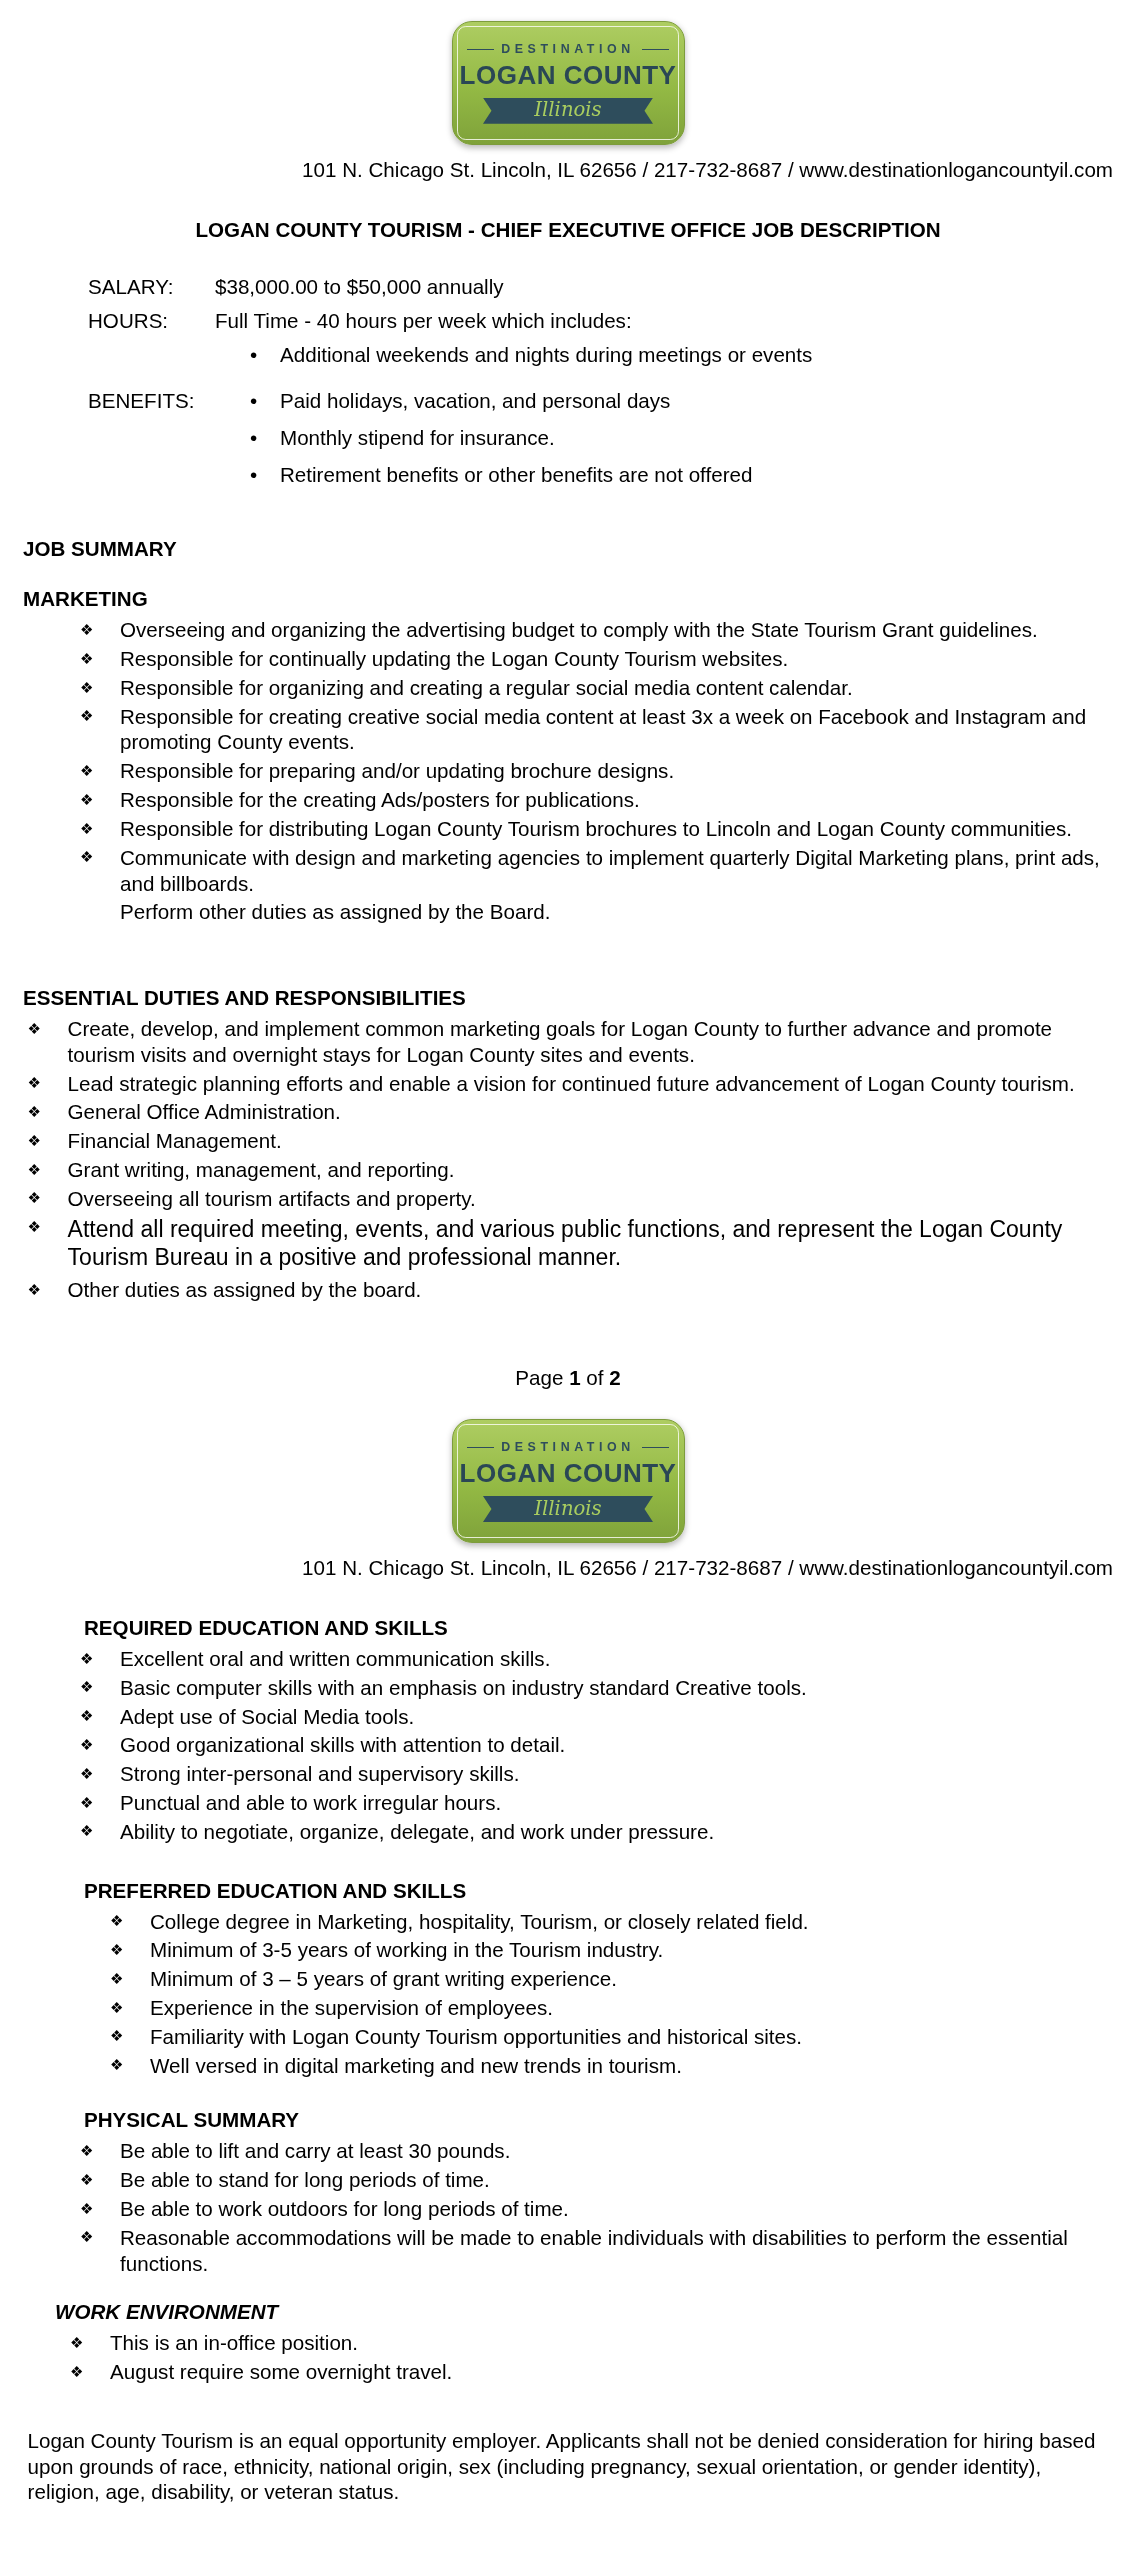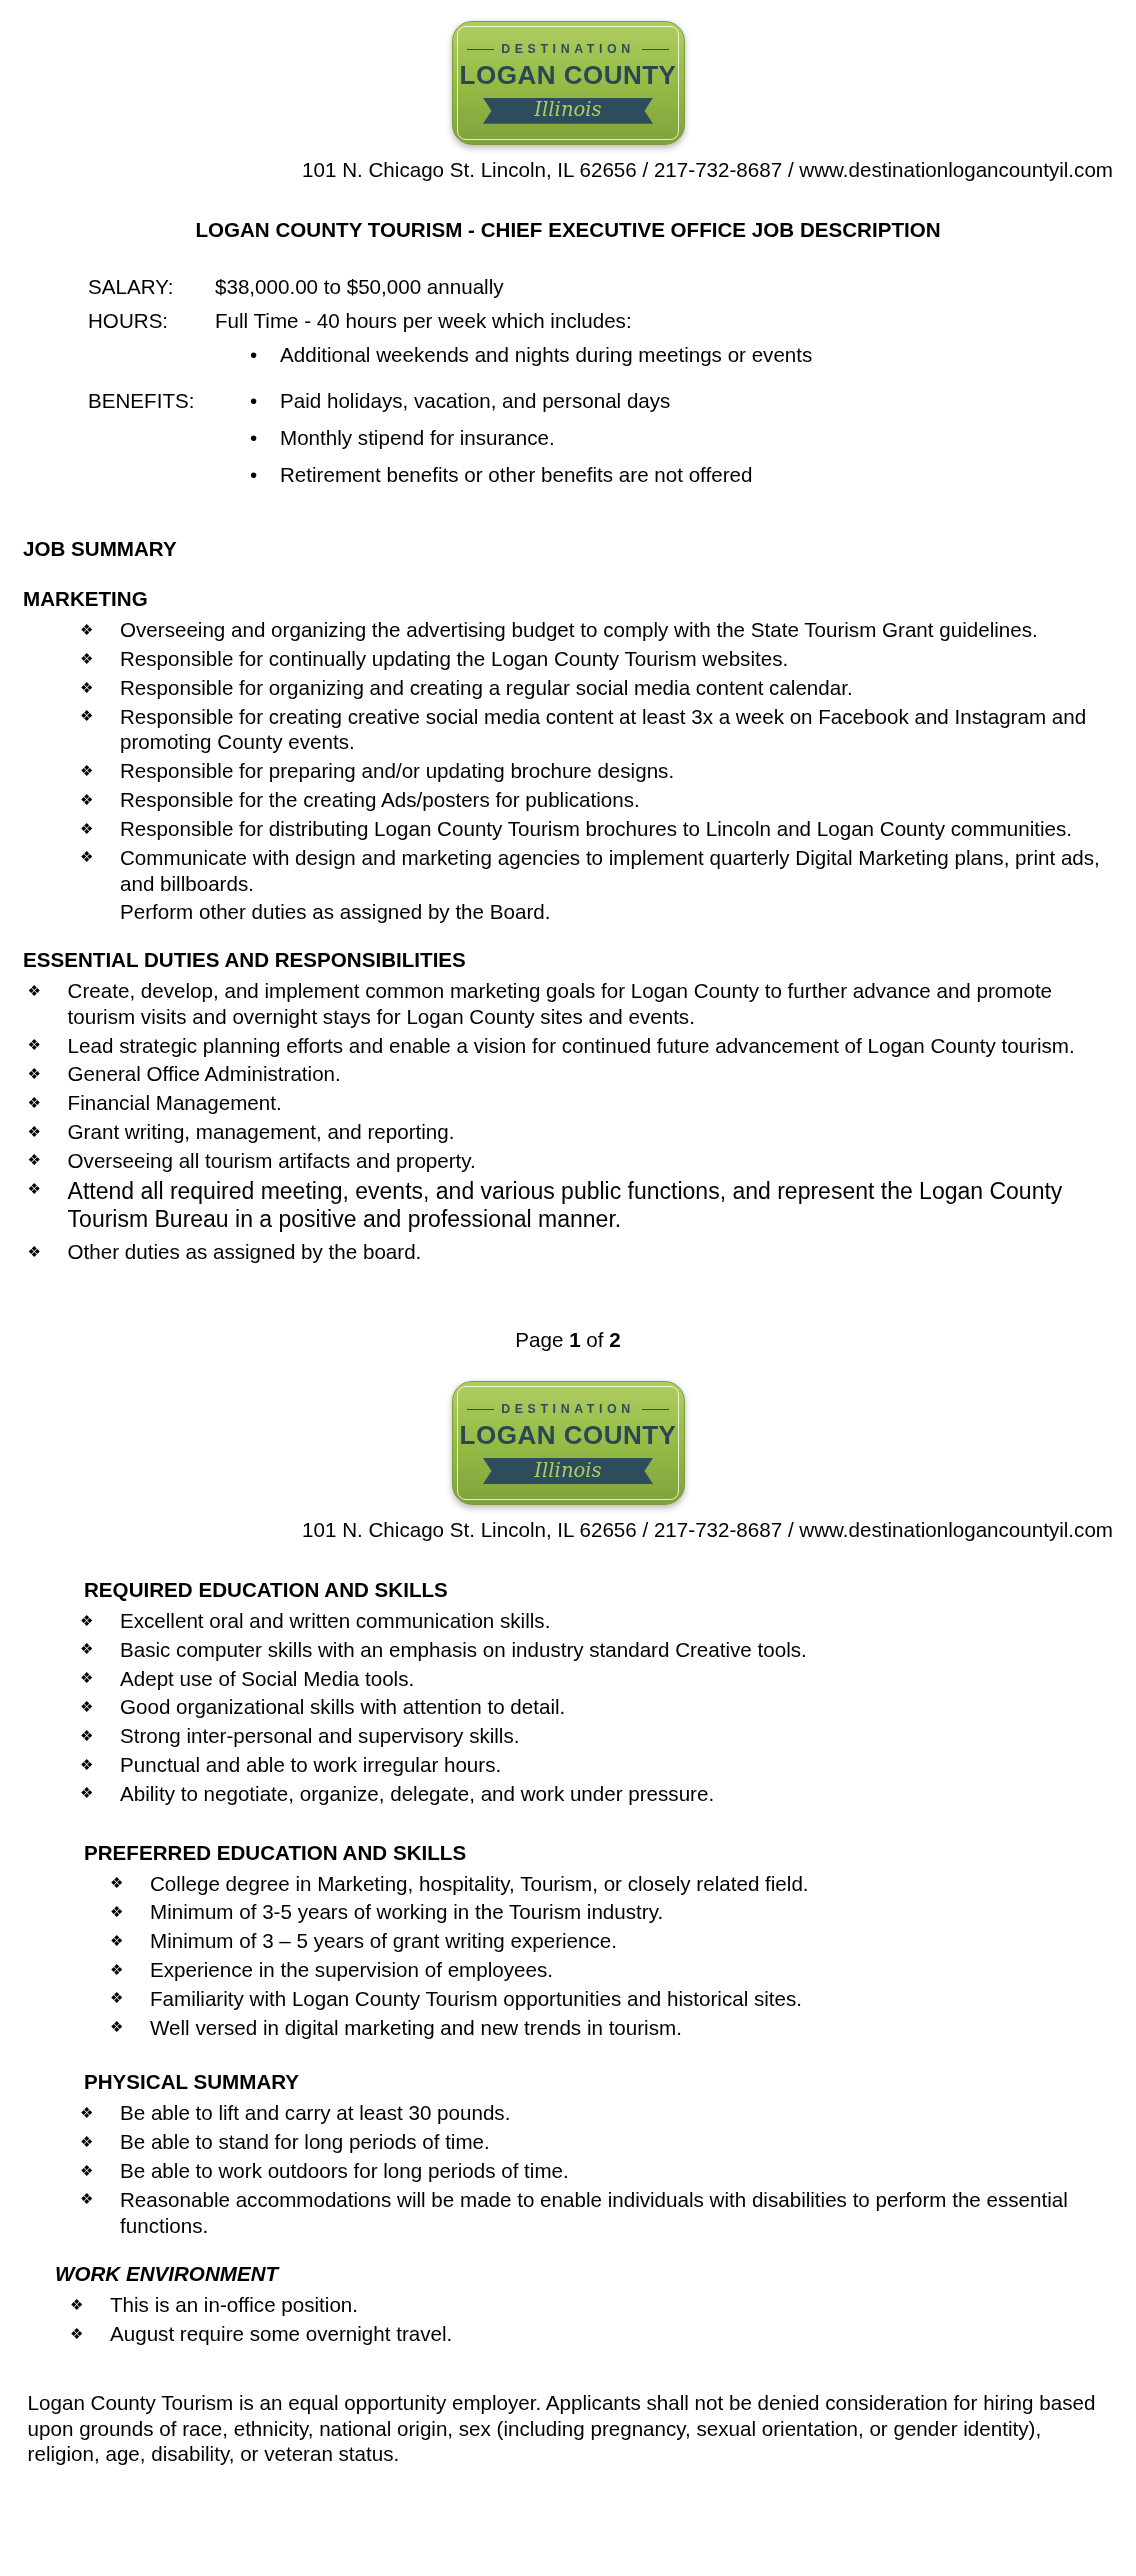--- a/index.html
+++ b/index.html
@@ -61,21 +61,21 @@
   .info-value { flex: 1; }
   .round-list li { display: flex; margin-bottom: 11.3px; }
   .round-list { padding-left: 35px; }
   .r-bullet { flex: 0 0 30px; }
   .li-text { flex: 1; }
 
   
   .sec-h { font-weight: bold; margin-bottom: 5.2px; }
   .section-job-summary { margin-top: 37px; }
   .section-marketing { margin-top: 25px; }
-  .section-essential { margin-top: 22px; }
+  .section-essential { margin-top: 60px; }
   .section-required { margin-top: 34px; }
   .section-preferred { margin-top: 33px; }
   .section-physical { margin-top: 29px; }
   .section-workenv { margin-top: 23px; }
 
   .diamond-list li { display: flex; margin-bottom: 3.1px; }
   .d-bullet { flex: 0 0 40px; font-size: 15px; padding-top: 3.6px; font-family: "DejaVu Sans", sans-serif; }
   .marketing-list { margin-left: 57px; }
   .essential-list { margin-left: 4.6px; }
   .essential-list li:nth-child(7) { font-size: 23px; margin-bottom: 5.2px; }

